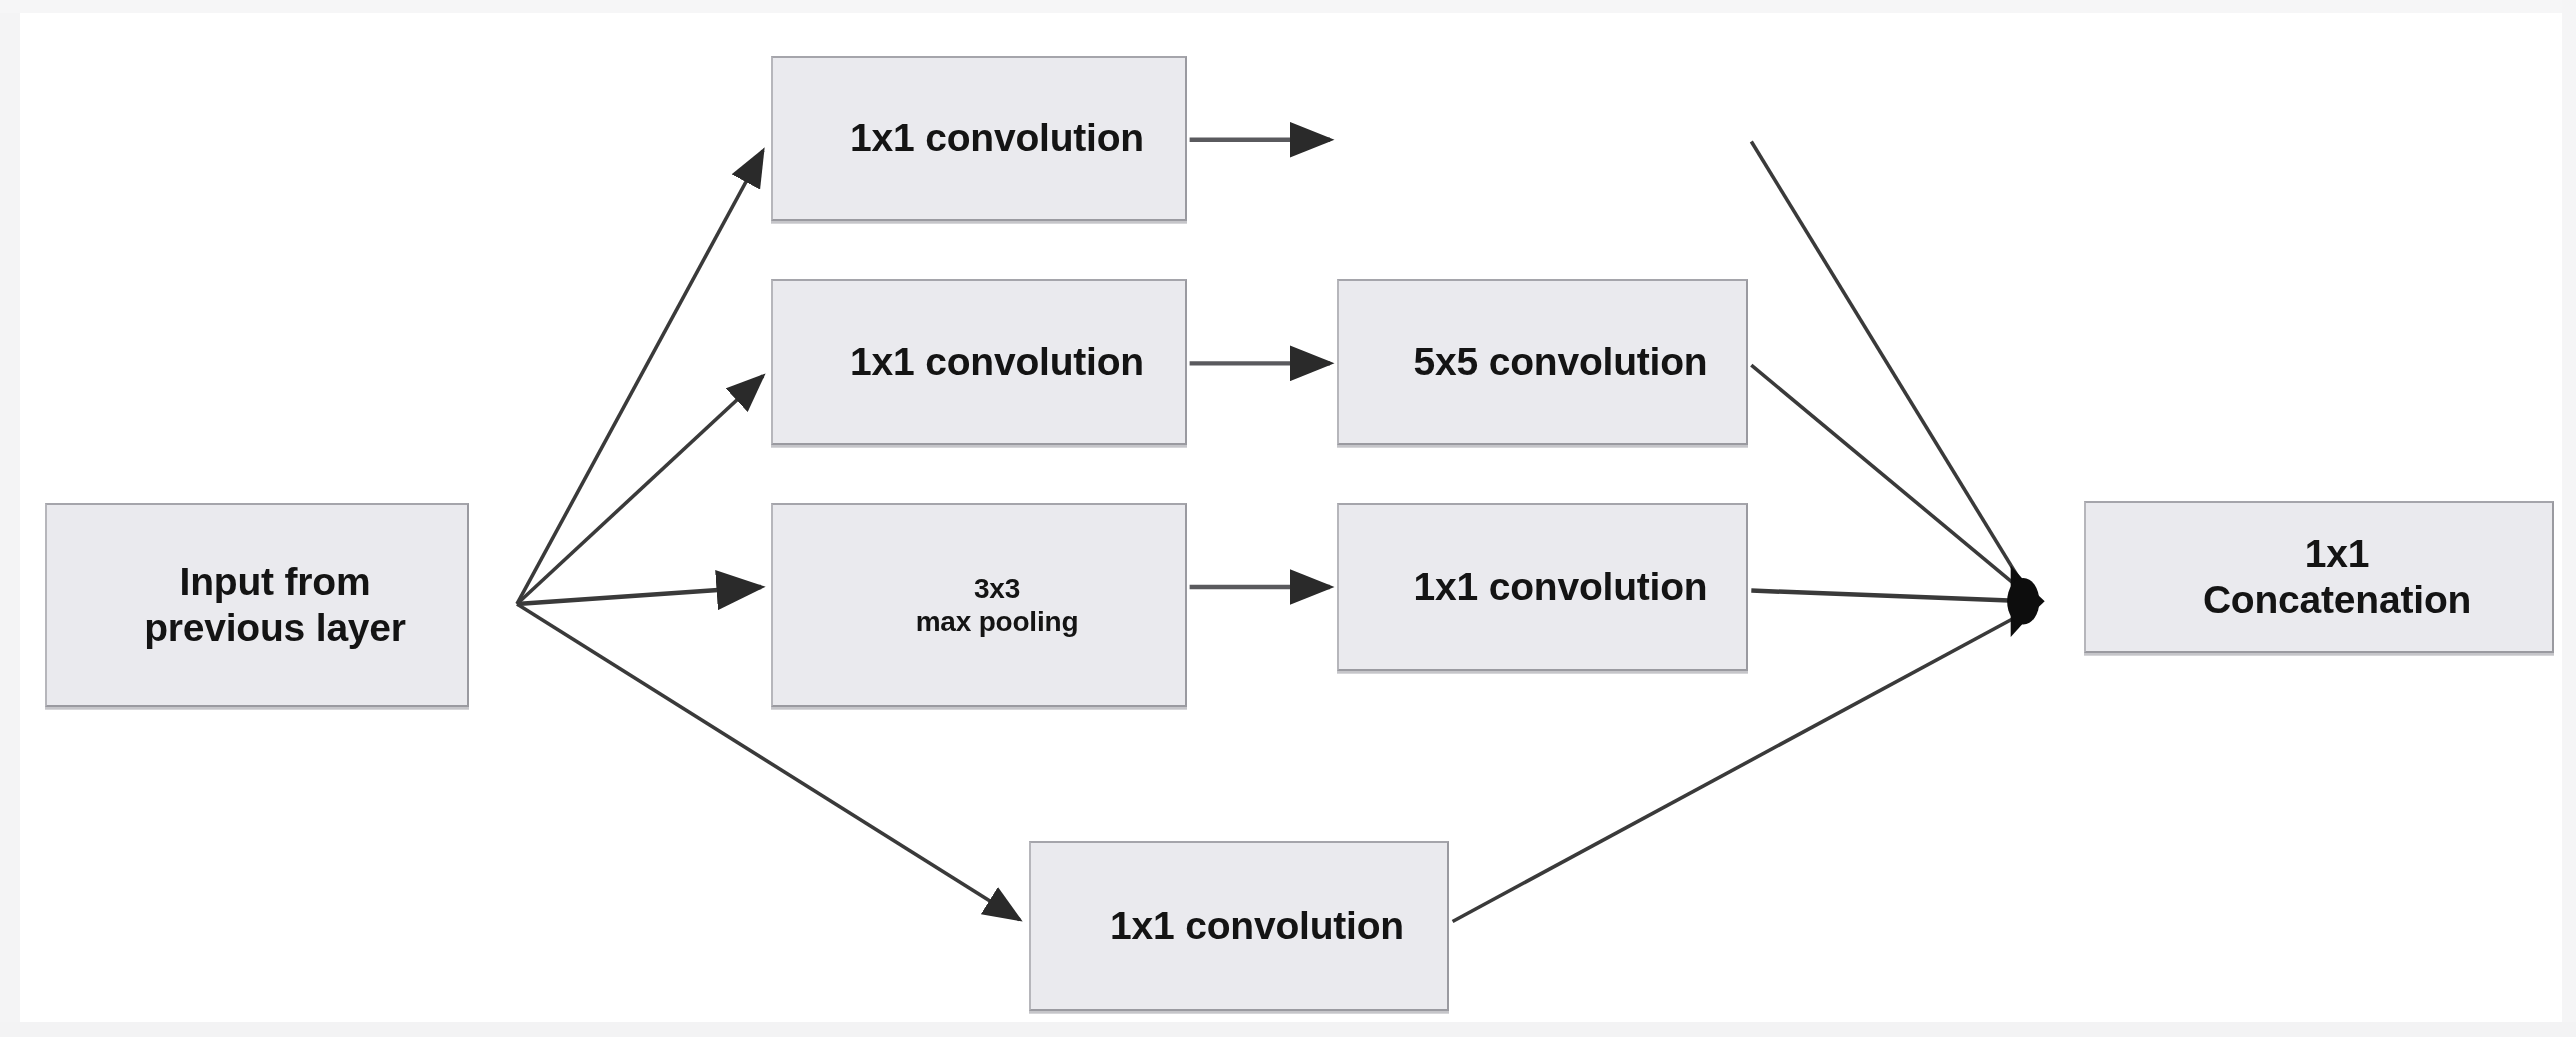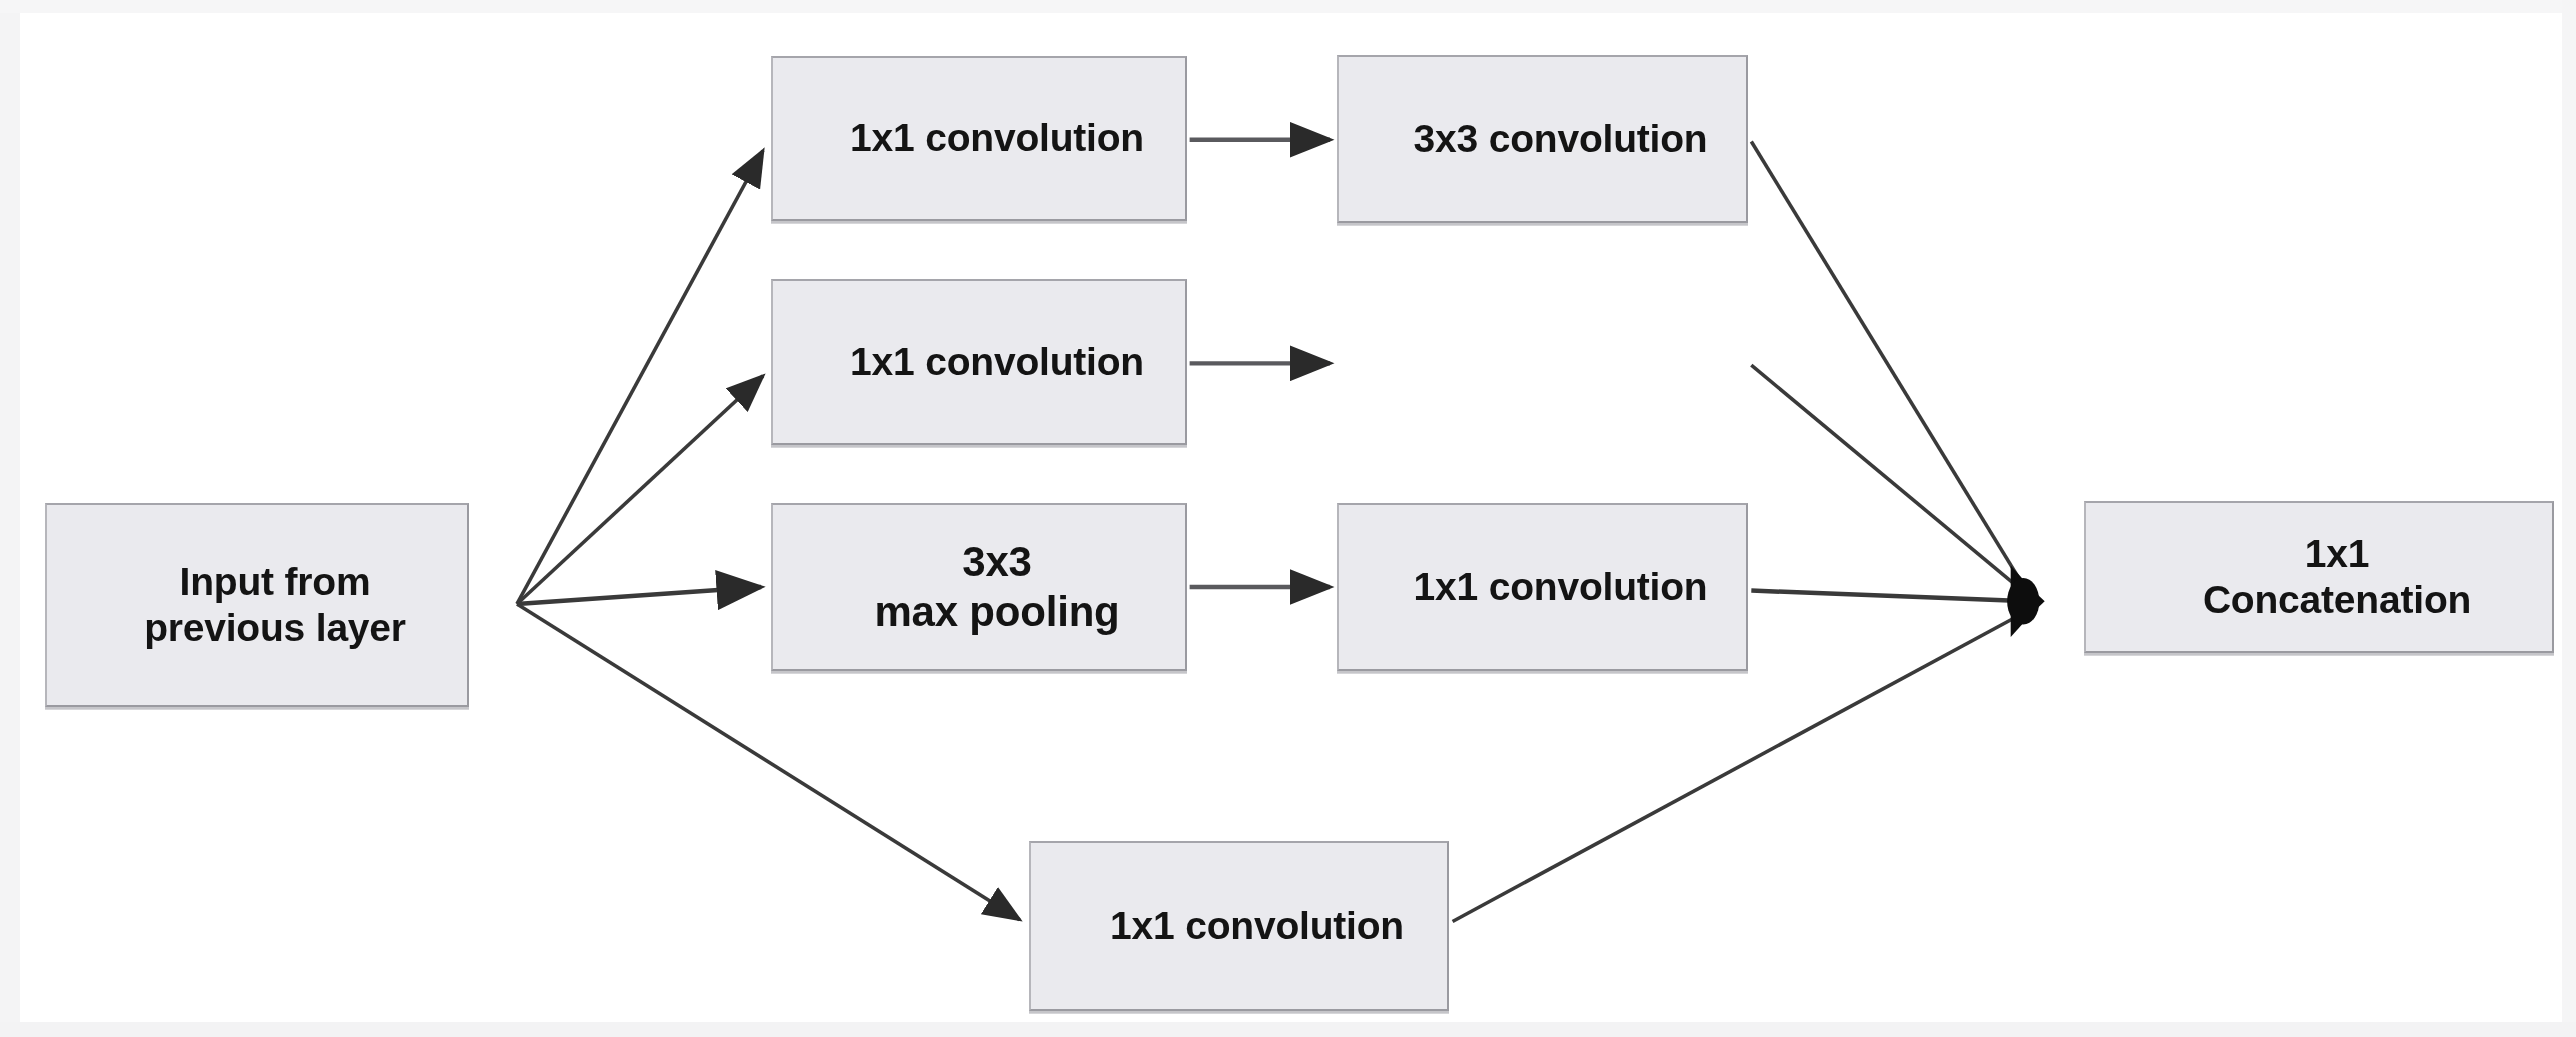--- a/index.html
+++ b/index.html
@@ -85,21 +85,21 @@
     white-space: pre-line;
     margin-left: 36px;
   }
 
   
   #node-input         { left: 45px;   top: 503px;  width: 424px; height: 204px; font-size: 39px; }
   #node-r1c1          { left: 771px;  top: 56px;   width: 416px; height: 165px; font-size: 39px; }
   #node-r1c2          { left: 1337px; top: 55px;   width: 411px; height: 168px; font-size: 39px; }
   #node-r2c1          { left: 771px;  top: 279px;  width: 416px; height: 166px; font-size: 39px; }
   #node-r2c2          { left: 1337px; top: 279px;  width: 411px; height: 166px; font-size: 39px; }
-  #node-r3c1          { left: 771px;  top: 503px;  width: 416px; height: 168px; font-size: 42px; }
+  #node-r3c1          { left: 771px;  top: 503px;  width: 416px; height: 204px; font-size: 28px; }
   #node-r3c2          { left: 1337px; top: 503px;  width: 411px; height: 168px; font-size: 39px; }
   #node-bottom        { left: 1029px; top: 841px;  width: 420px; height: 170px; font-size: 39px; }
   #node-concat        { left: 2084px; top: 501px;  width: 470px; height: 152px; font-size: 39px; }
 </style>
 </head>
 <body>
 
 <div id="canvas">
 
   <div class="page-bg"></div>
@@ -163,28 +163,28 @@
 
   <div class="node" id="node-input">
     <span class="label">Input from
 previous layer</span>
   </div>
 
   <div class="node" id="node-r1c1">
     <span class="label">1x1 convolution</span>
   </div>
 
-  <div class="node" id="node-r1c2">
-    <span class="label">3x3 convolution</span>
-  </div>
 
   <div class="node" id="node-r2c1">
     <span class="label">1x1 convolution</span>
   </div>
 
+  <div class="node" id="node-r2c2">
+    <span class="label">5x5 convolution</span>
+  </div>
 
   <div class="node" id="node-r3c1">
     <span class="label">3x3
 max pooling</span>
   </div>
 
   <div class="node" id="node-r3c2">
     <span class="label">1x1 convolution</span>
   </div>
 

